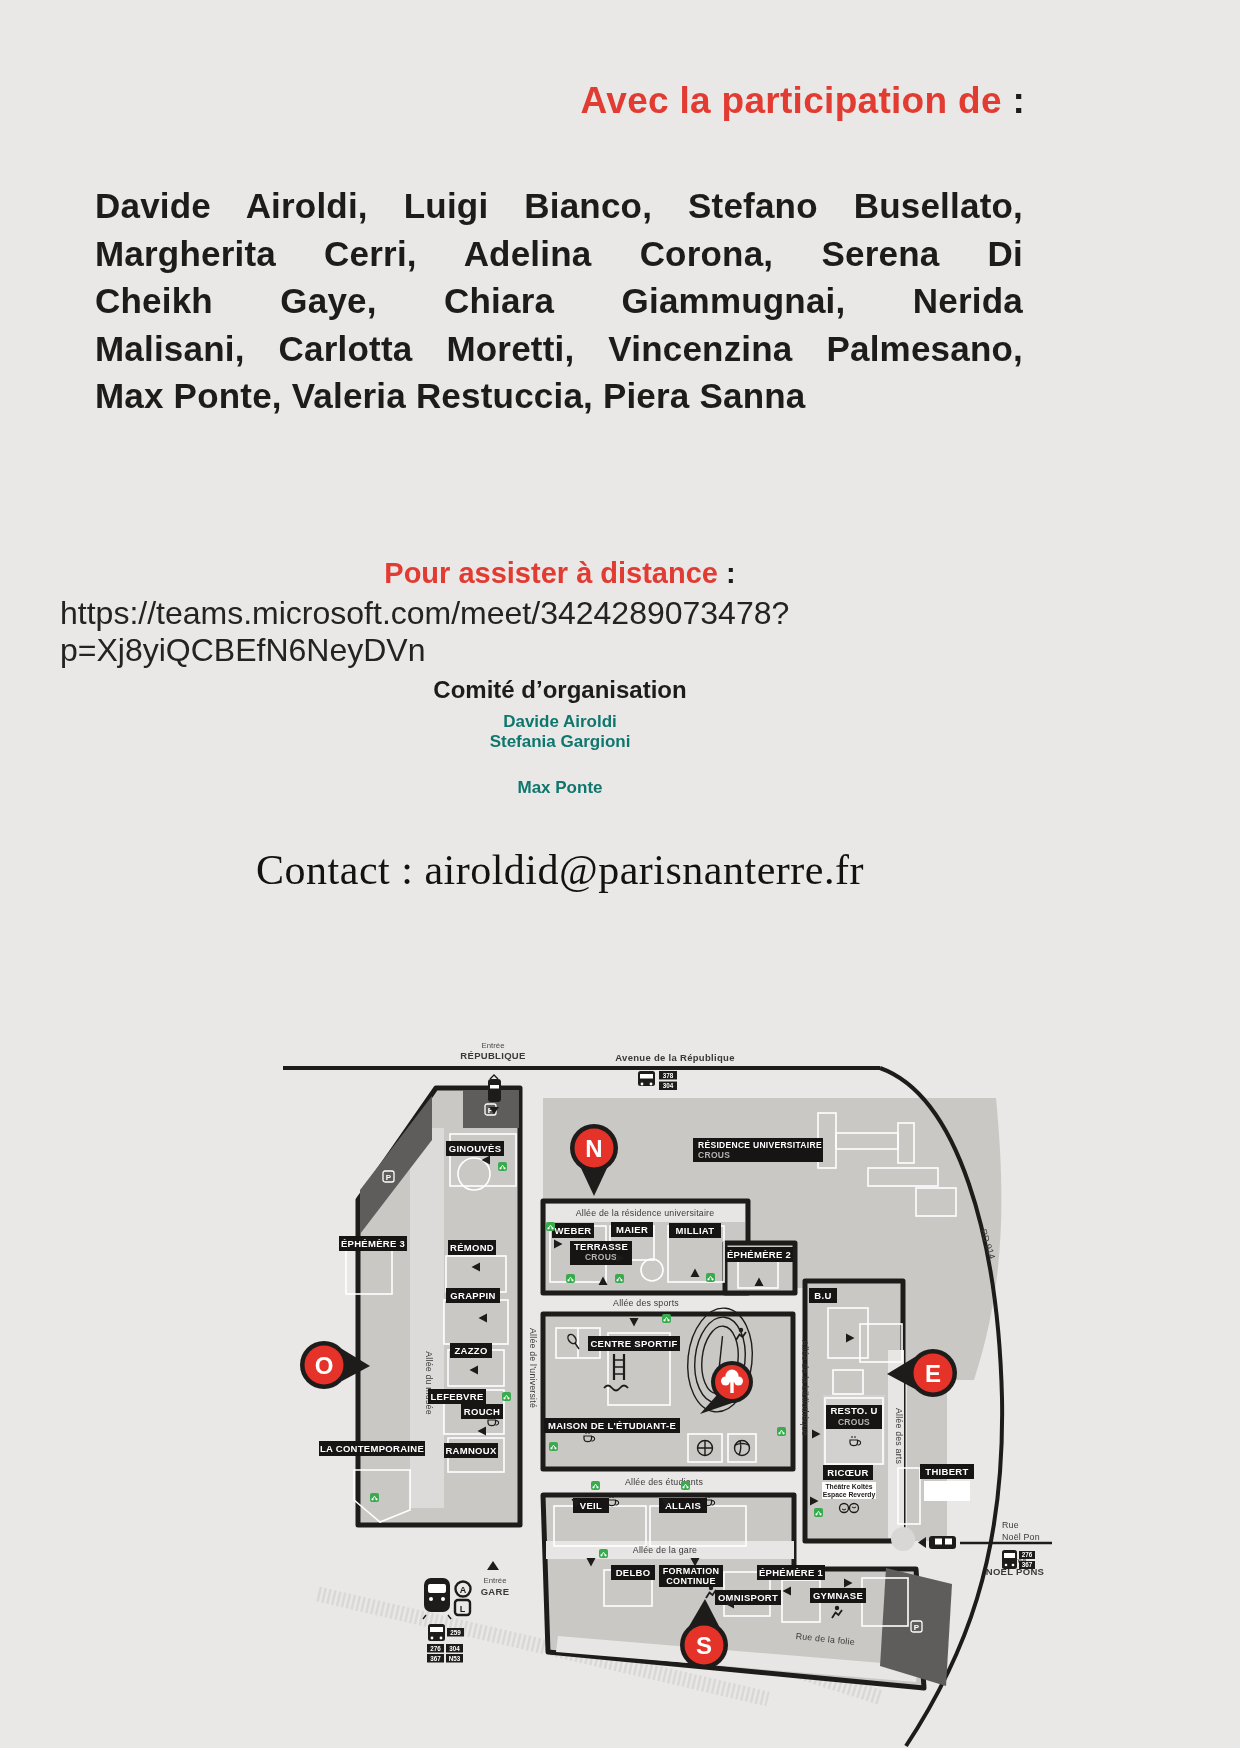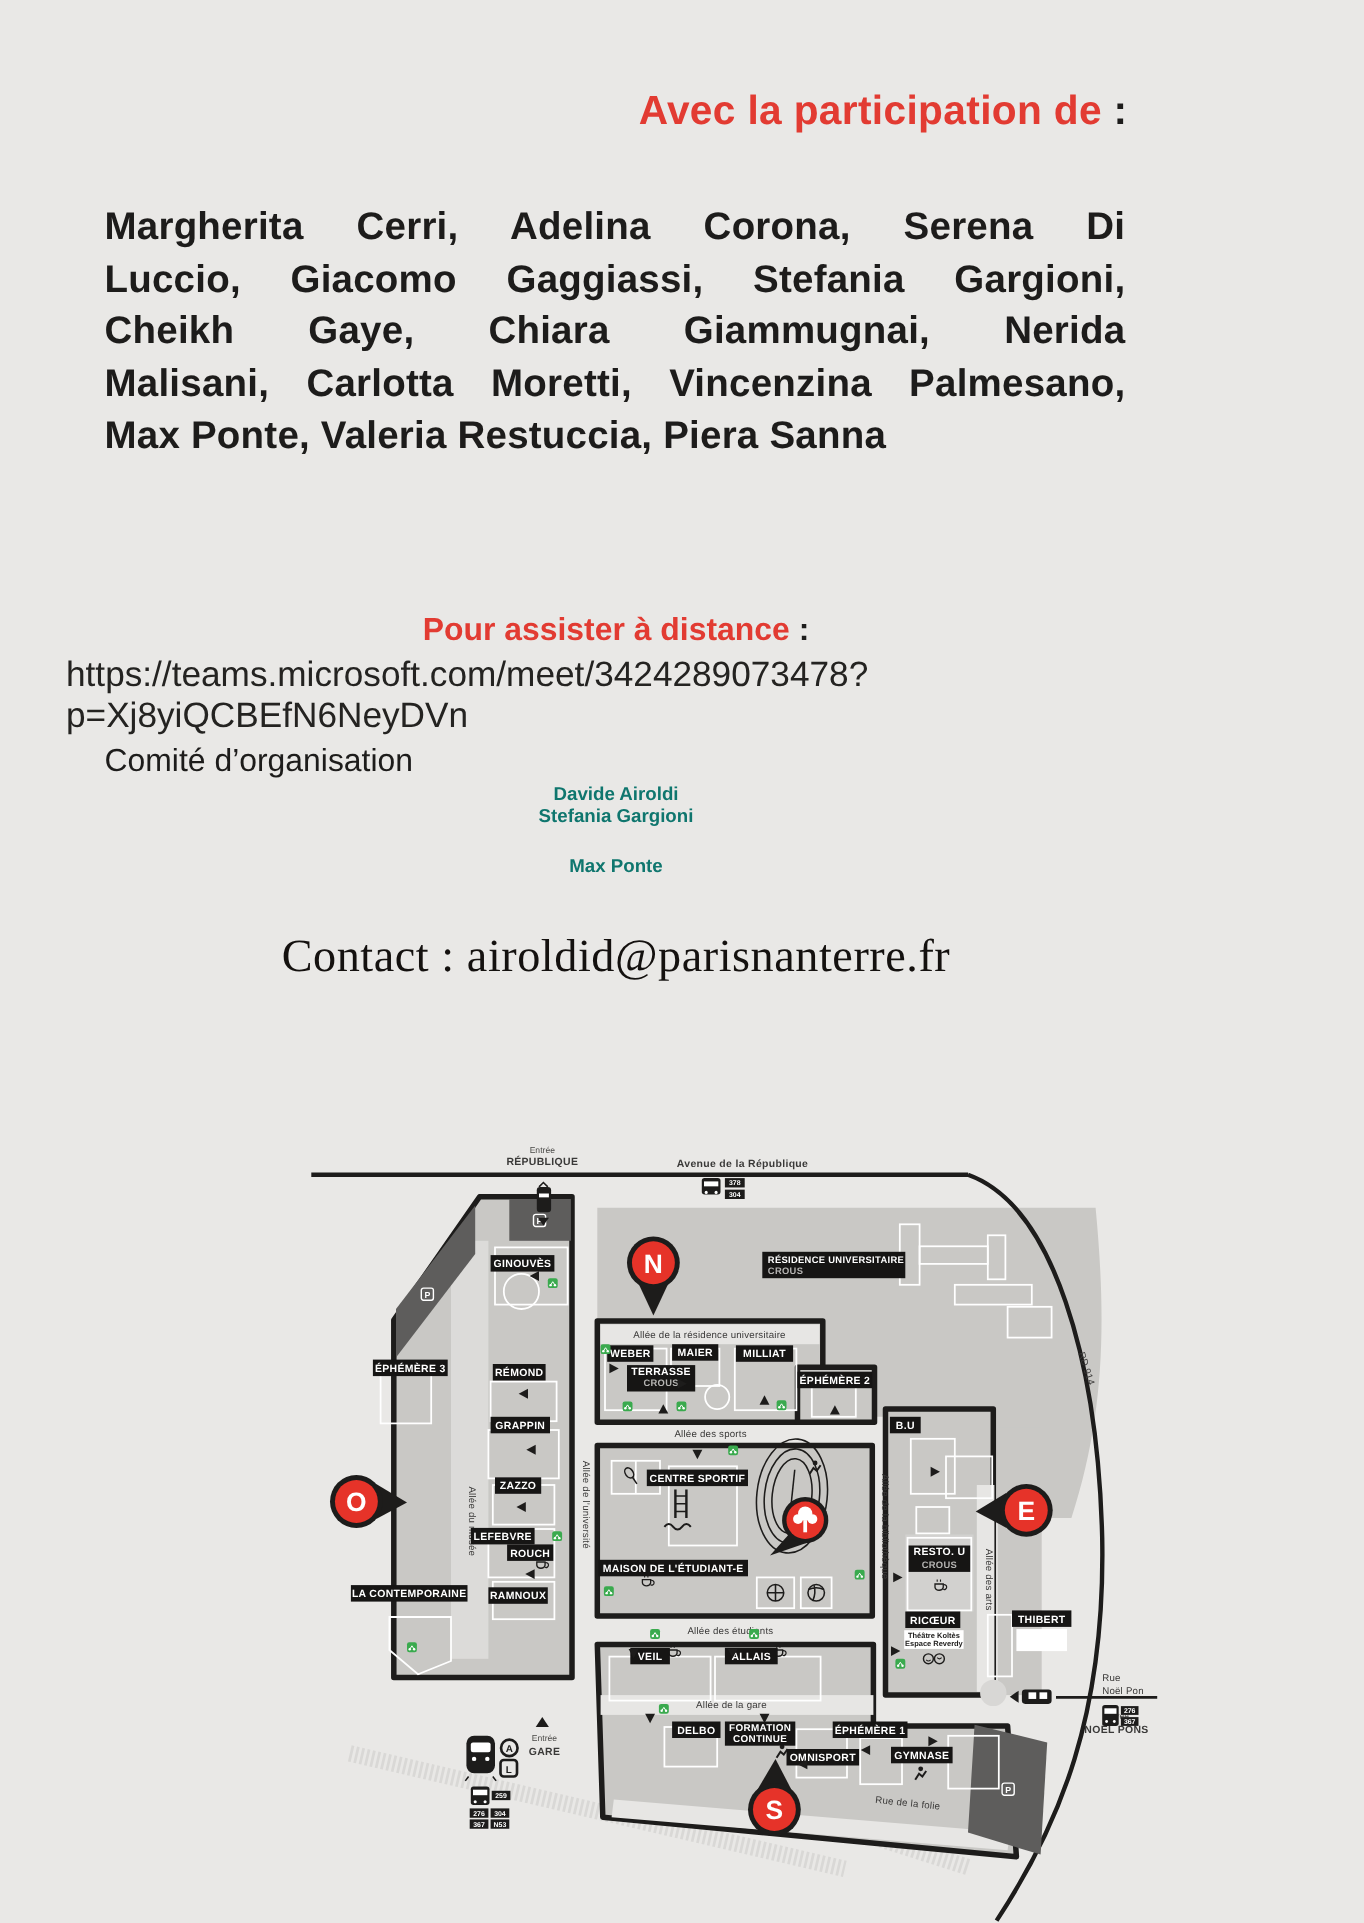--- a/index.html
+++ b/index.html
@@ -9,21 +9,21 @@
     font-family:"Liberation Sans",sans-serif;
   }
   .abs{position:absolute;}
   .title{top:80px;left:95px;width:930px;text-align:right;font-size:37px;font-weight:800;letter-spacing:.3px;}
   .red{color:#e23b32;}
   .names{top:182px;left:95px;width:928px;font-size:35px;font-weight:800;line-height:47.5px;letter-spacing:.2px;}
   .names .line{text-align:justify;text-align-last:justify;}
   .names .line.last{text-align-last:left;}
   .remote{top:557px;left:95px;width:930px;text-align:center;font-size:29px;font-weight:800;}
   .url{top:595px;left:60px;width:1000px;text-align:left;font-size:32px;font-weight:400;color:#242321;letter-spacing:0;}
-  .ctitle{top:676px;left:95px;width:930px;font-size:29px;font-weight:400;}
+  .ctitle{top:676px;left:95px;width:930px;text-align:center;font-size:24px;font-weight:700;}
   .member{left:95px;width:930px;text-align:center;font-size:17px;font-weight:700;color:#0f766e;}
   .m0{top:712px}.m1{top:732px}.m2{top:778px}
   .contact{top:846px;left:95px;width:930px;text-align:center;font-family:"Liberation Serif",serif;font-size:42px;color:#14110f;letter-spacing:.5px;}
   svg.map{position:absolute;left:258px;top:1038px;}
   
   .blk{fill:#c9c8c5;stroke:#1d1c1b;stroke-width:5;stroke-linejoin:round;}
   .gnd{fill:#c9c8c5;}
   .lt{fill:#e7e6e4;}
   .lt2{fill:#dcdbd9;}
   .dk{fill:#5e5d5c;}
@@ -45,22 +45,22 @@
   .icb{fill:#1d1c1b;}
   .pboxr{fill:none;stroke:#ffffff;stroke-width:1.3;}
   .pboxt{font-size:8px;font-weight:700;fill:#ffffff;text-anchor:middle;}
 </style>
 </head>
 <body>
 
 <div class="abs title"><span class="red">Avec la participation de</span><span> :</span></div>
 
 <div class="abs names">
+  <div class="line">Davide Airoldi, Luigi Bianco, Stefano Busellato,</div>
   <div class="line">Margherita Cerri, Adelina Corona, Serena Di</div>
-  <div class="line">Luccio, Giacomo Gaggiassi, Stefania Gargioni,</div>
   <div class="line">Cheikh Gaye, Chiara Giammugnai, Nerida</div>
   <div class="line">Malisani, Carlotta Moretti, Vincenzina Palmesano,</div>
   <div class="line last">Max Ponte, Valeria Restuccia, Piera Sanna</div>
 </div>
 
 <div class="abs remote"><span class="red">Pour assister à distance</span><span> :</span></div>
 <div class="abs url">https://teams.microsoft.com/meet/3424289073478?p=Xj8yiQCBEfN6NeyDVn</div>
 
 <div class="abs ctitle">Comité d’organisation</div>
 <div class="abs member m0">Davide Airoldi</div>

